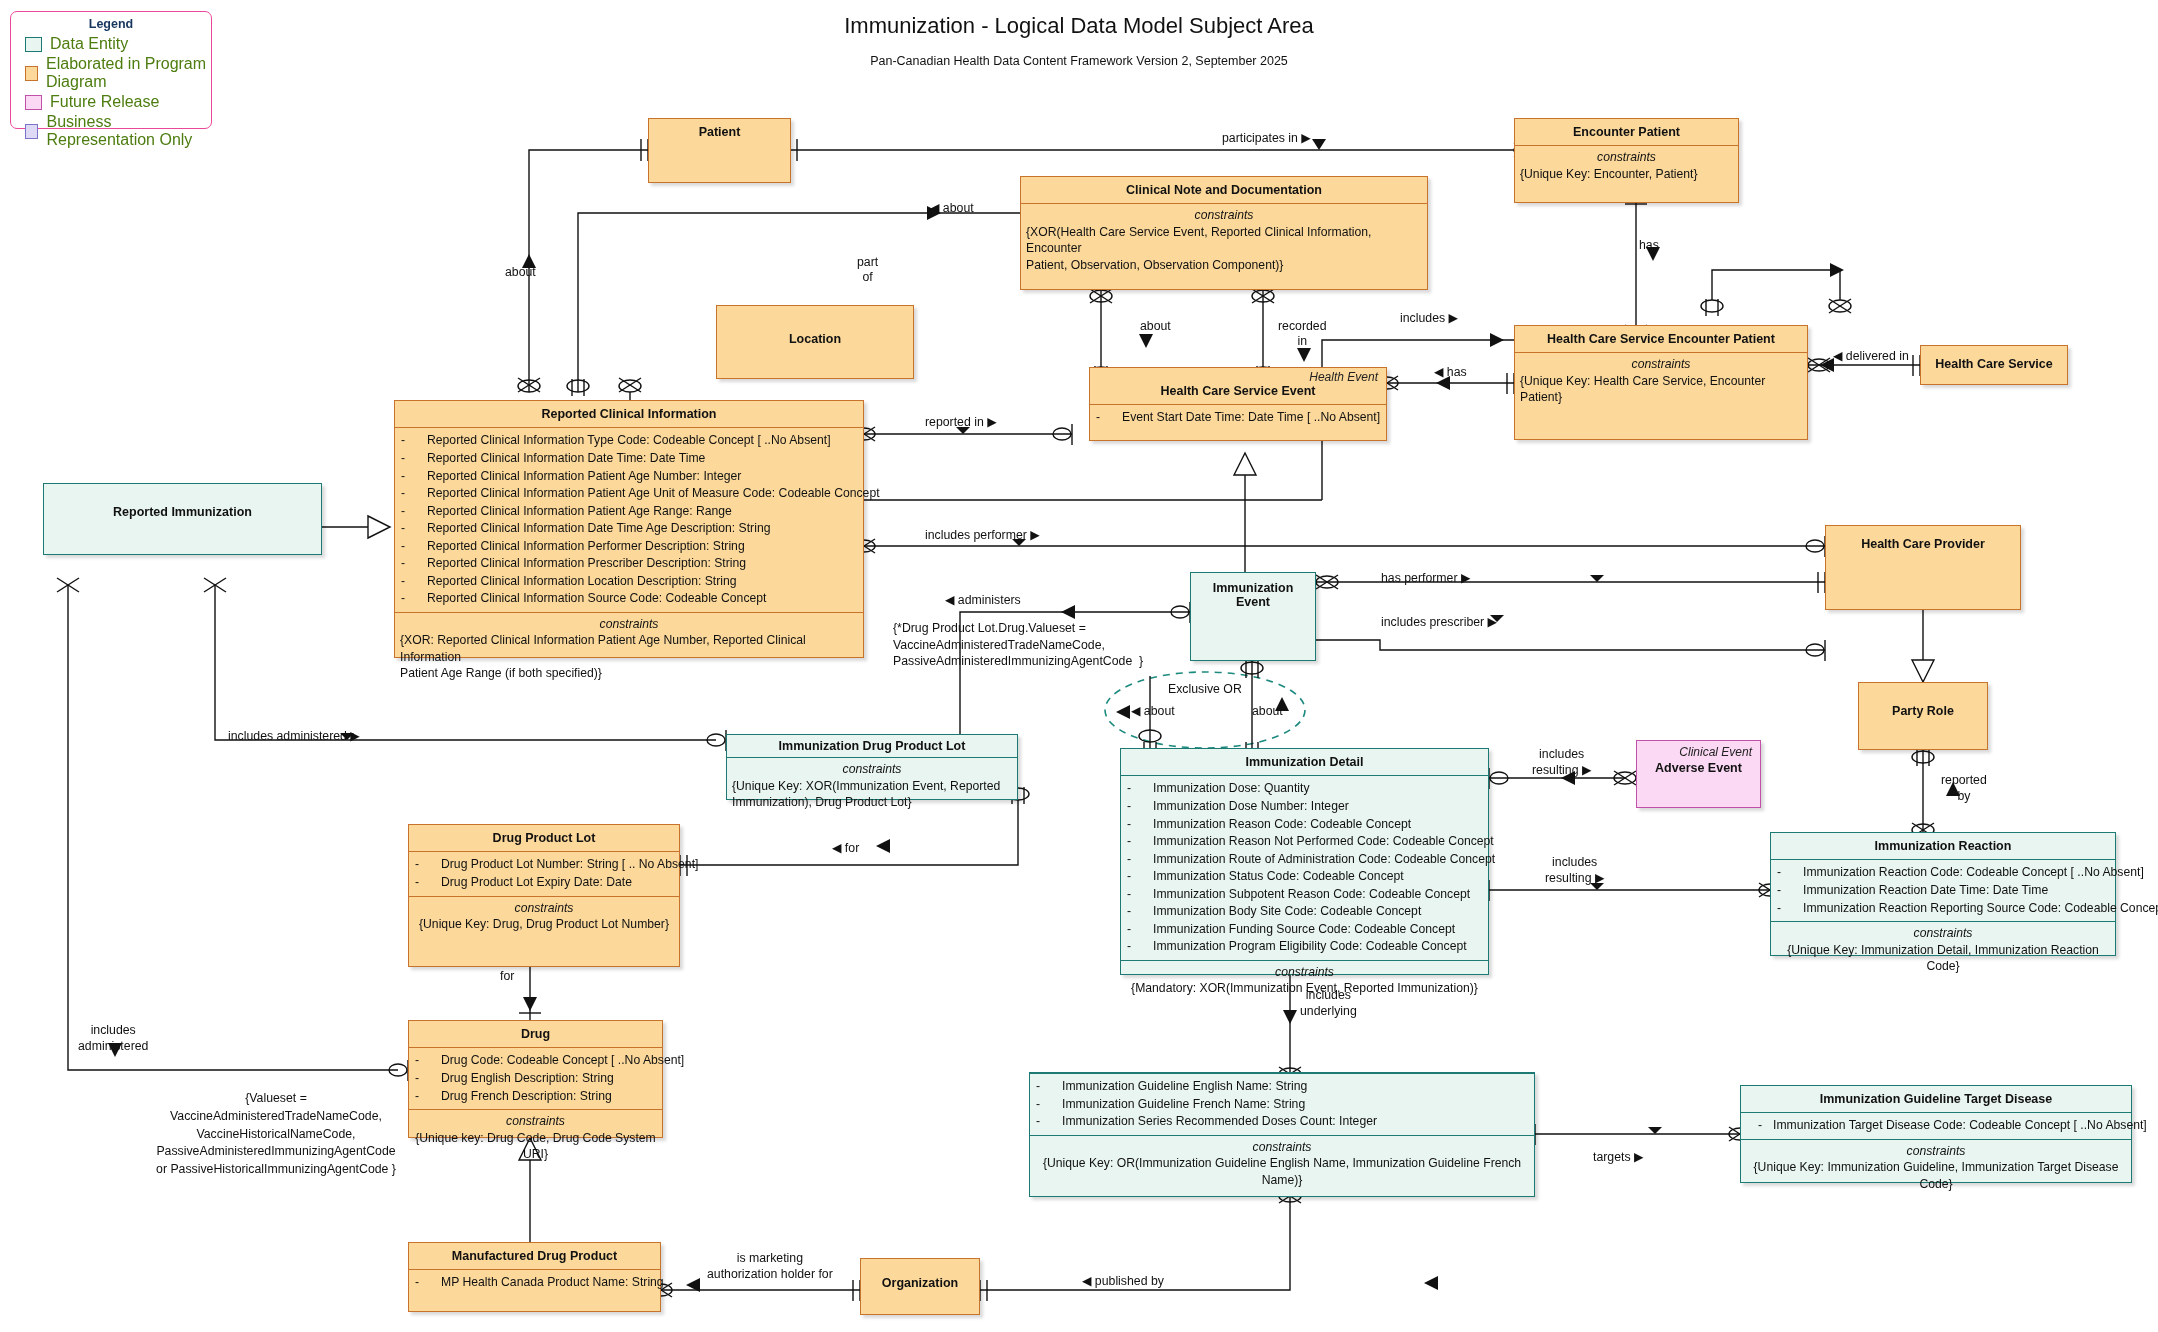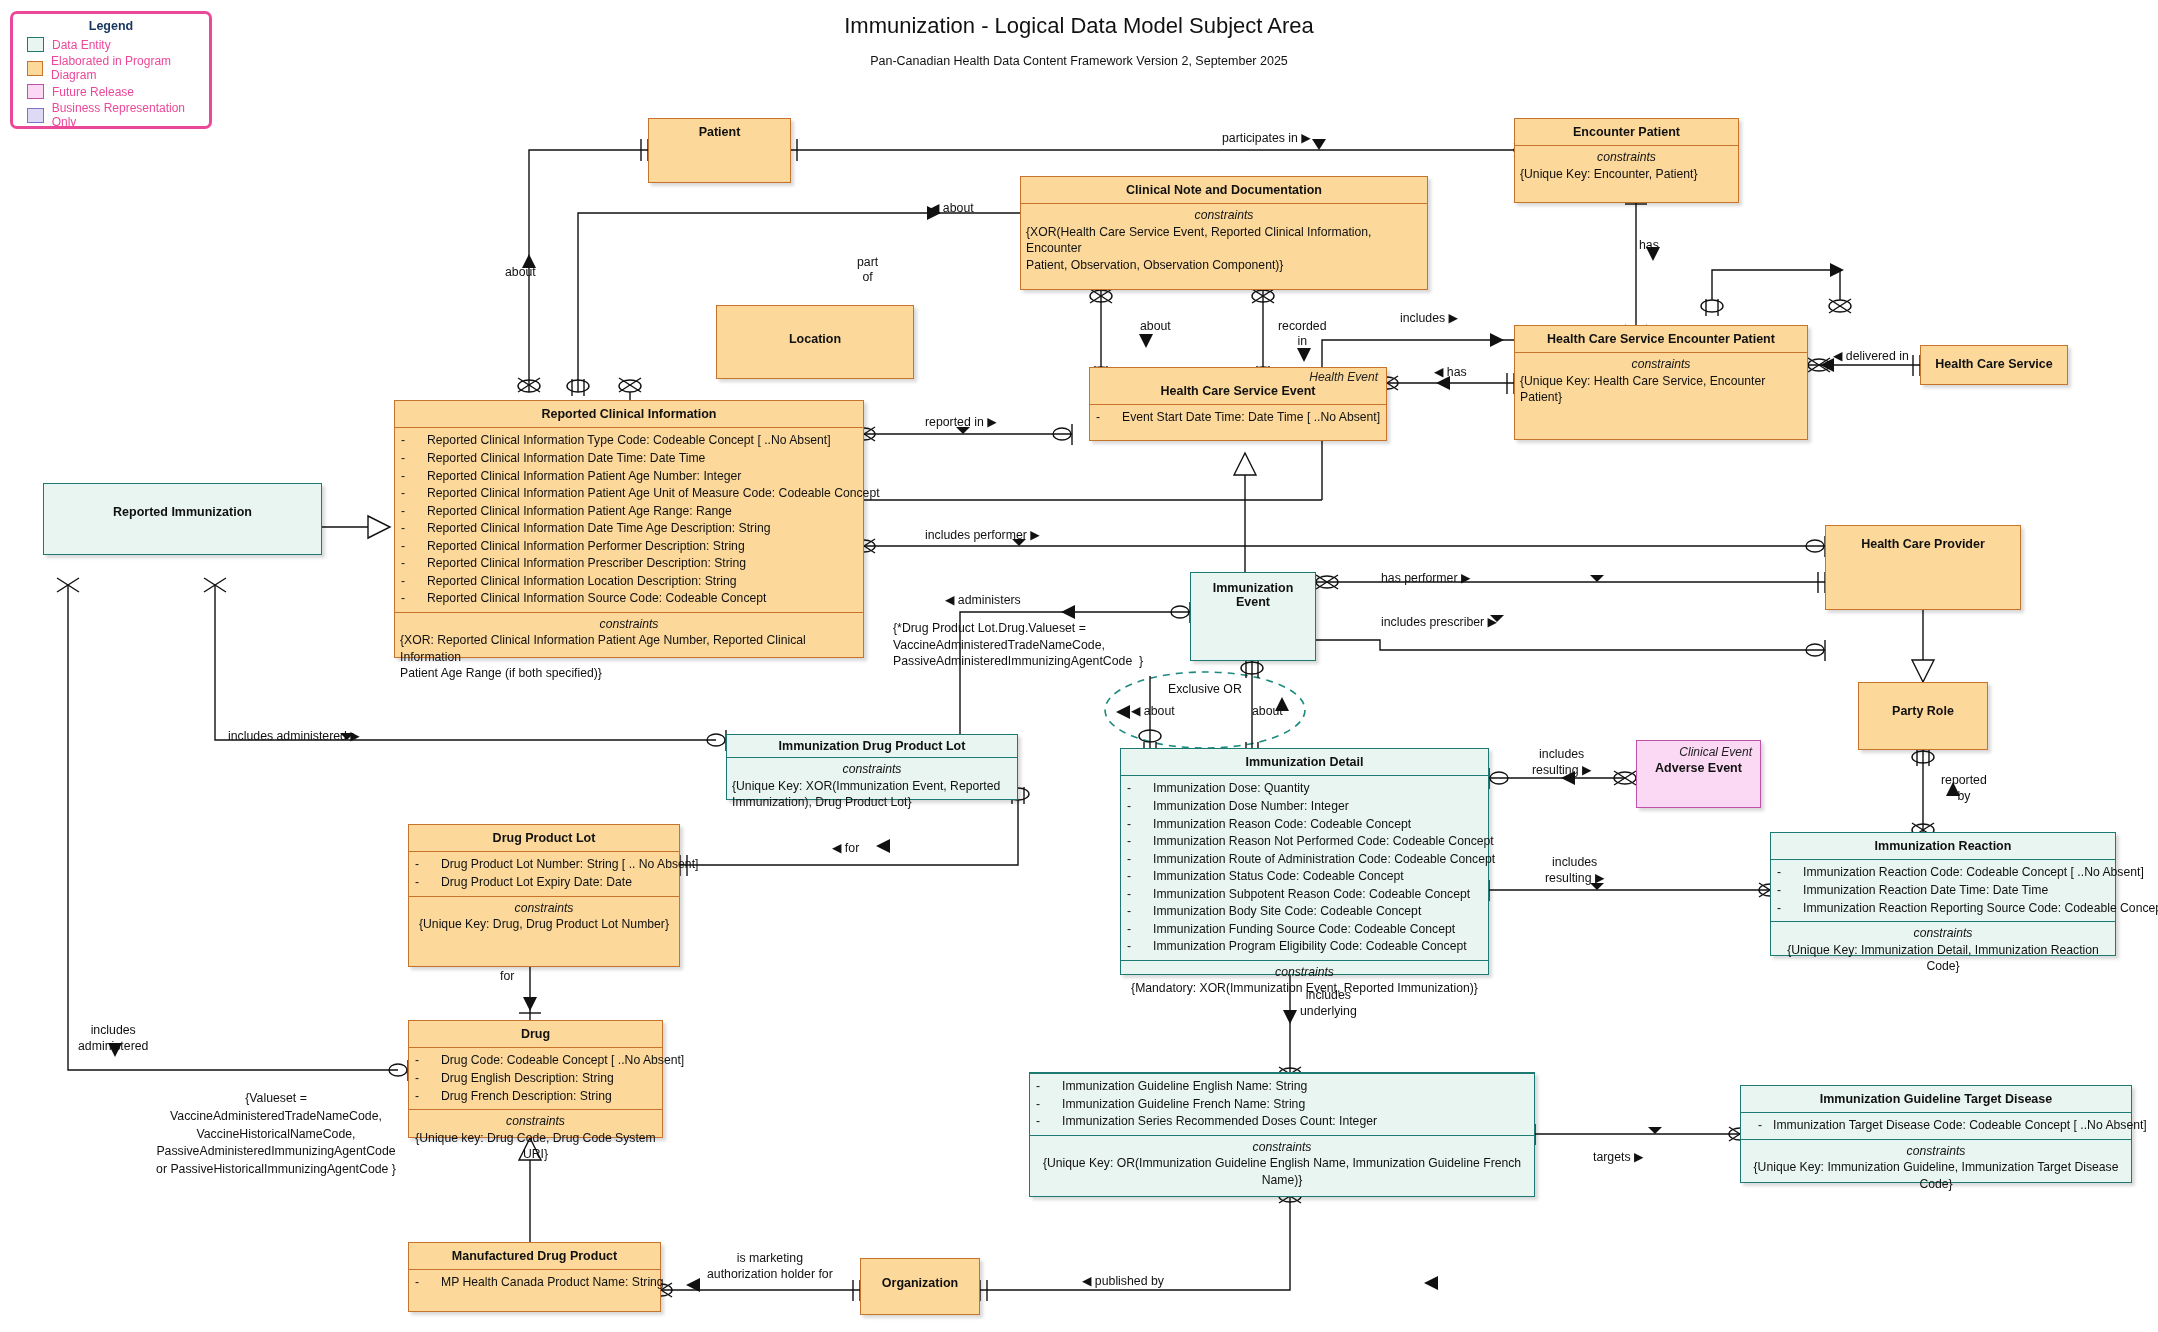--- a/index.html
+++ b/index.html
@@ -23,25 +23,25 @@
   .attrs div{white-space:nowrap;}
   .attrs .dash{display:inline-block;width:26px;}
 
   .cons{padding:3px 5px 5px;font-size:12.2px;color:#111;line-height:1.35;}
   .cons .ch{display:block;text-align:center;font-style:italic;}
   .cons .cb{display:block;text-align:center;}
   .cons .cb.left{text-align:left;}
 
   
   #legend{position:absolute;left:10px;top:11px;width:202px;height:118px;
-          border:3px solid #ec4899;border-radius:7px;background:#fff;box-sizing:border-box;}
+          border:1px solid #ec4899;border-radius:7px;background:#fff;box-sizing:border-box;}
   #legend .lg-title{text-align:center;font-weight:bold;font-size:12.5px;color:#17365D;padding:5px 0 3px;}
   #legend .lg-row{display:flex;align-items:center;gap:8px;padding:1px 0 1px 14px;}
   #legend .sw{width:17px;height:15px;box-sizing:border-box;}
-  #legend .lg-lab{font-size:12px;color:#ec4899;}
+  #legend .lg-lab{font-size:16px;color:#4d7c0f;}
 
   
   #title{position:absolute;left:0;right:0;top:13px;text-align:center;
          font-size:22px;color:#111;}
   #subtitle{position:absolute;left:0;right:0;top:54px;text-align:center;
             font-size:12.5px;color:#111;}
 
   
   .lab{position:absolute;font-size:12.3px;color:#111;line-height:1.2;white-space:nowrap;}
   .lab.c{text-align:center;}

